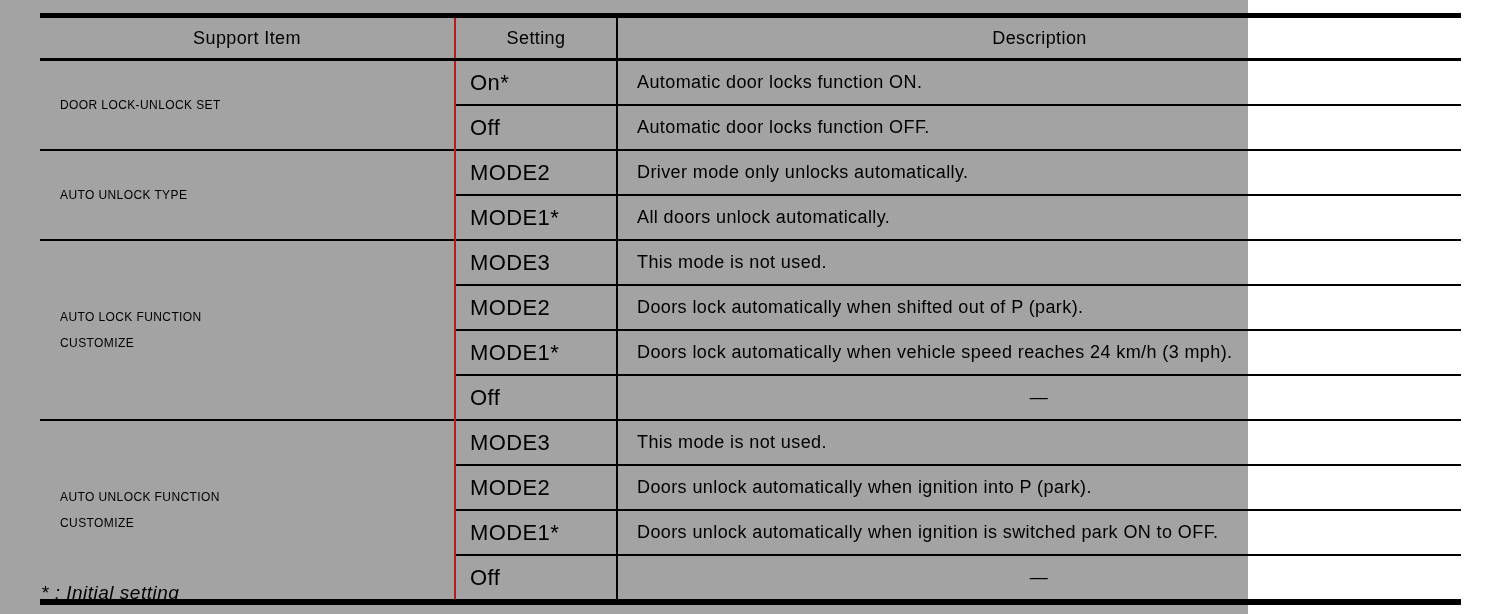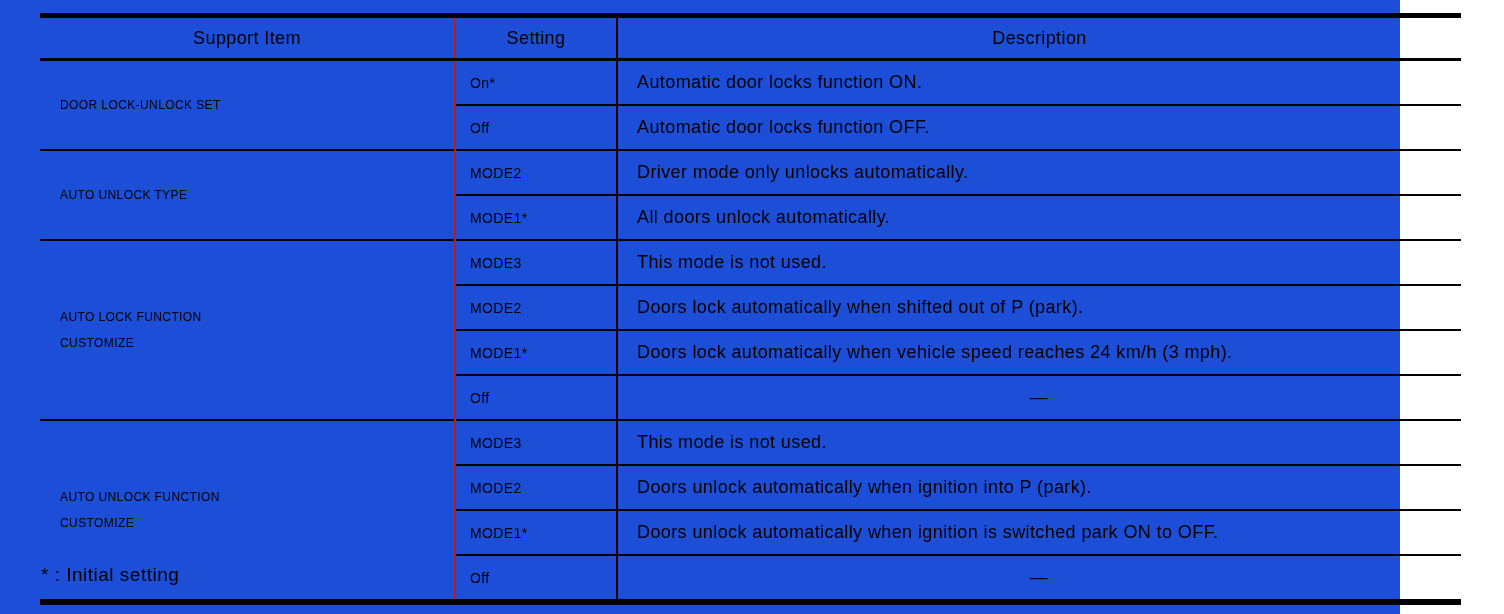--- a/index.html
+++ b/index.html
@@ -7,23 +7,23 @@
     padding: 0;
     background: #ffffff;
     width: 1504px;
     height: 614px;
     overflow: hidden;
     font-family: "Liberation Sans", sans-serif;
     color: #000000;
   }
   .page {
     position: relative;
-    width: 1400px;
+    width: 1248px;
     height: 614px;
-    background: #1d4ed8;
+    background: #a3a3a3;
   }
   table.settings-table {
     position: absolute;
     left: 40px;
     top: 13px;
     width: 1421px;
     border-collapse: collapse;
     table-layout: fixed;
     border-top: 5px solid #000;
     border-bottom: 6px solid #000;
@@ -52,36 +52,37 @@
     vertical-align: middle;
   }
   td.item-cell {
     padding-left: 20px;
     white-space: pre-line;
     line-height: 26px;
     font-size: 12px;
   }
   td.setting-cell {
     padding-left: 14px;
-    font-size: 14px;
+    font-size: 22px;
   }
   td.desc-cell {
     padding-left: 19px;
     font-size: 18px;
   }
   td.desc-cell.dash {
     text-align: center;
     padding-left: 0;
   }
   .footnote {
     position: absolute;
     left: 41px;
-    top: 564px;
+    top: 582px;
     font-size: 19px;
     letter-spacing: 0.5px;
+    font-style: italic;
   }
 </style>
 </head>
 <body>
 
 <div class="page">
 
   <table class="settings-table">
     <colgroup>
       <col class="c-item">

